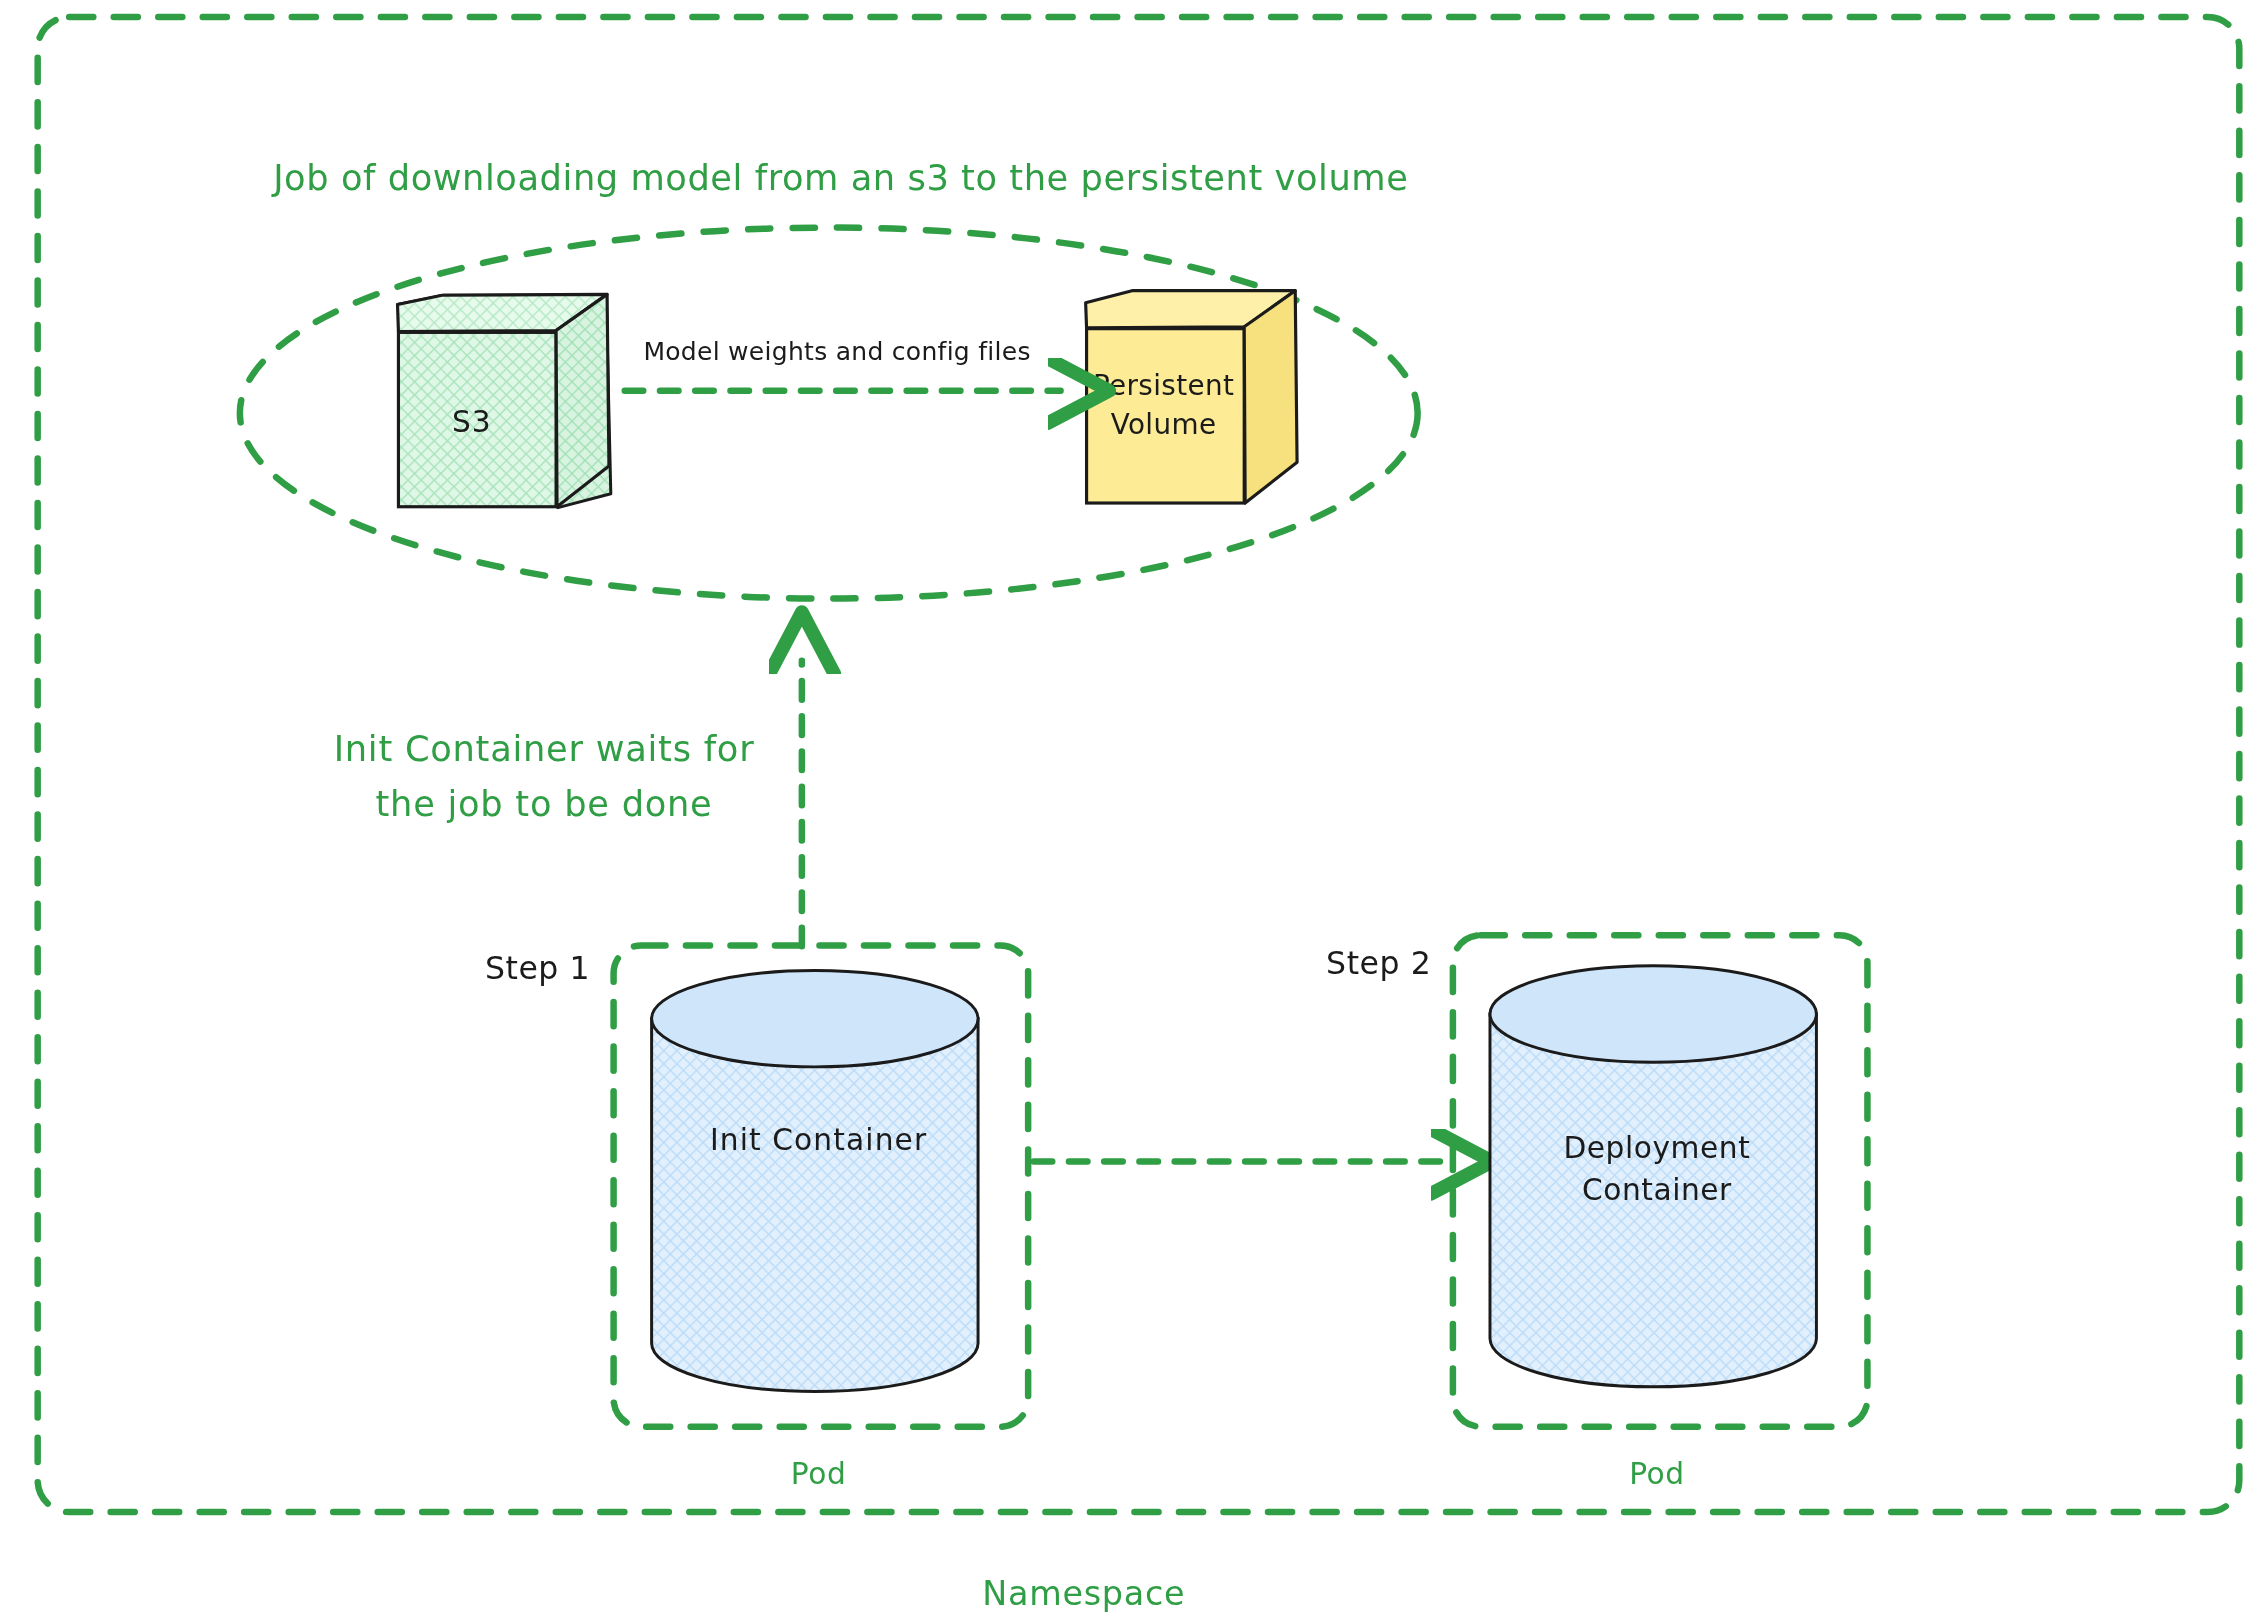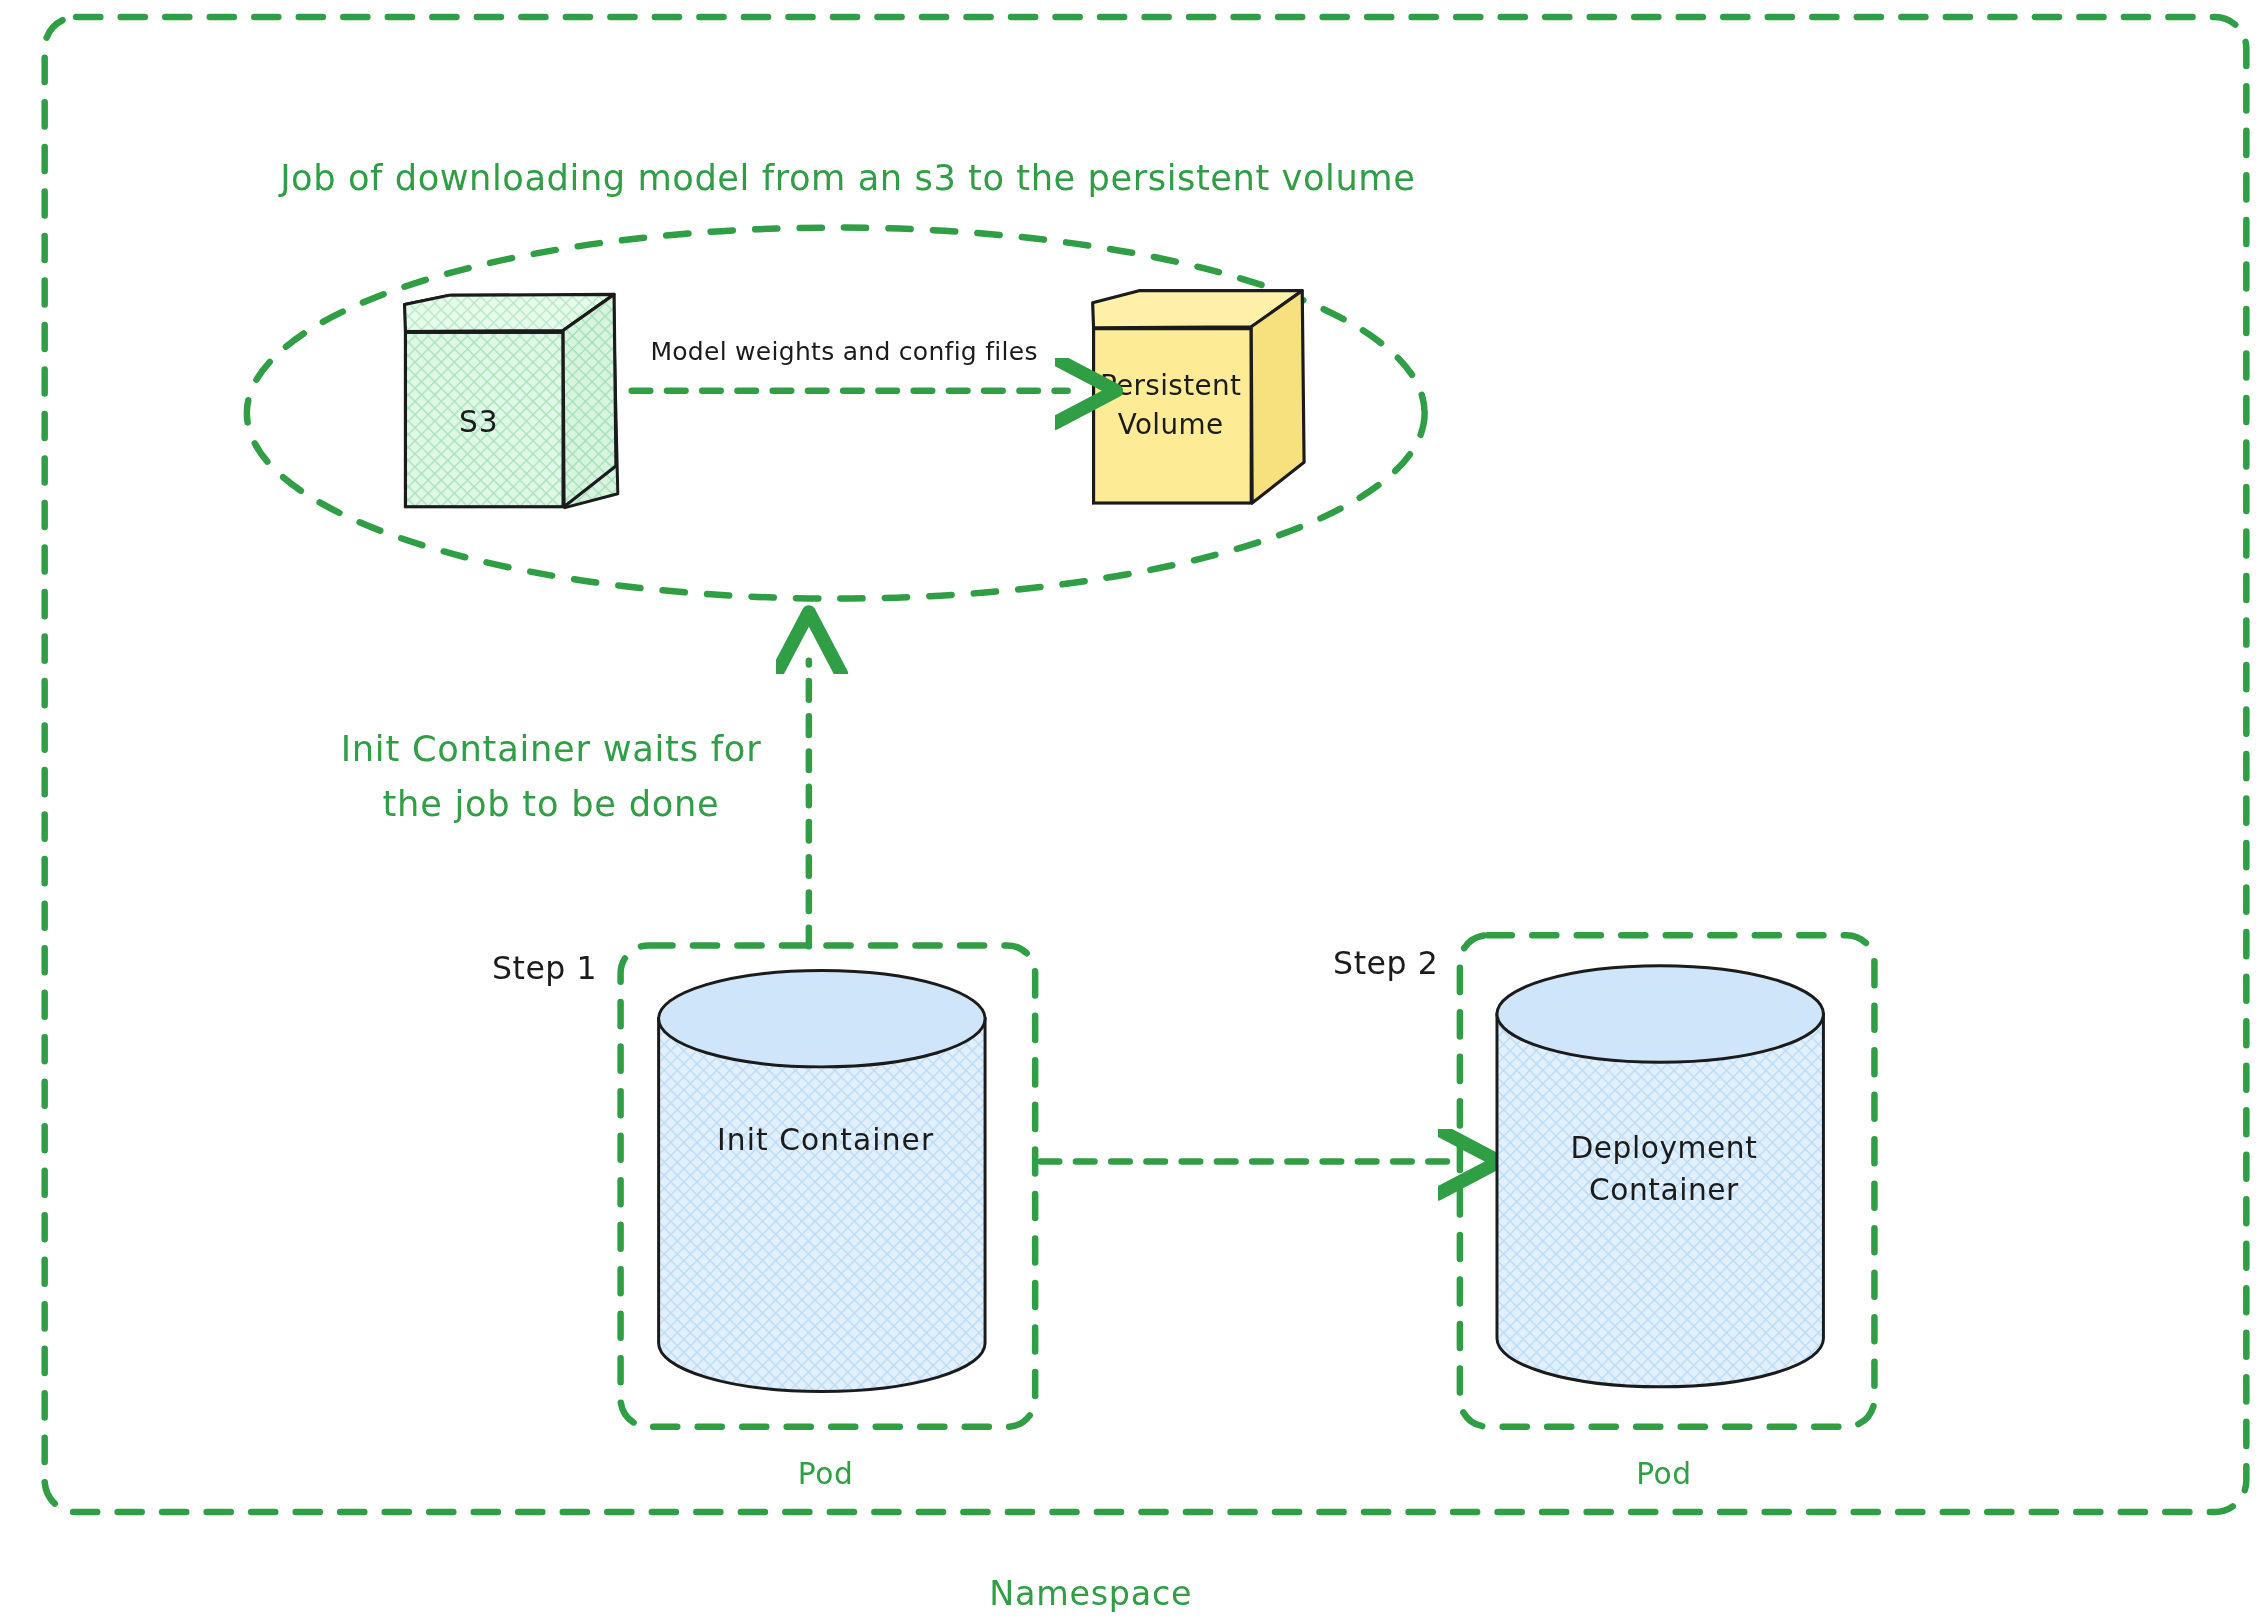--- a/index.html
+++ b/index.html
@@ -10,21 +10,21 @@
   }
   body {
     width: 2261px;
     height: 1620px;
     overflow: hidden;
     font-family: "DejaVu Sans", sans-serif;
     position: relative;
   }
   #stage {
     position: absolute;
-    left: 15px; top: 0;
+    left: 8px; top: 0;
     width: 1845px;
     height: 1620px;
   }
   svg#diagram {
     display: block;
     width: 2261px;
     height: 1620px;
   }
   .hand-green {
     font-family: "DejaVu Sans", sans-serif;

